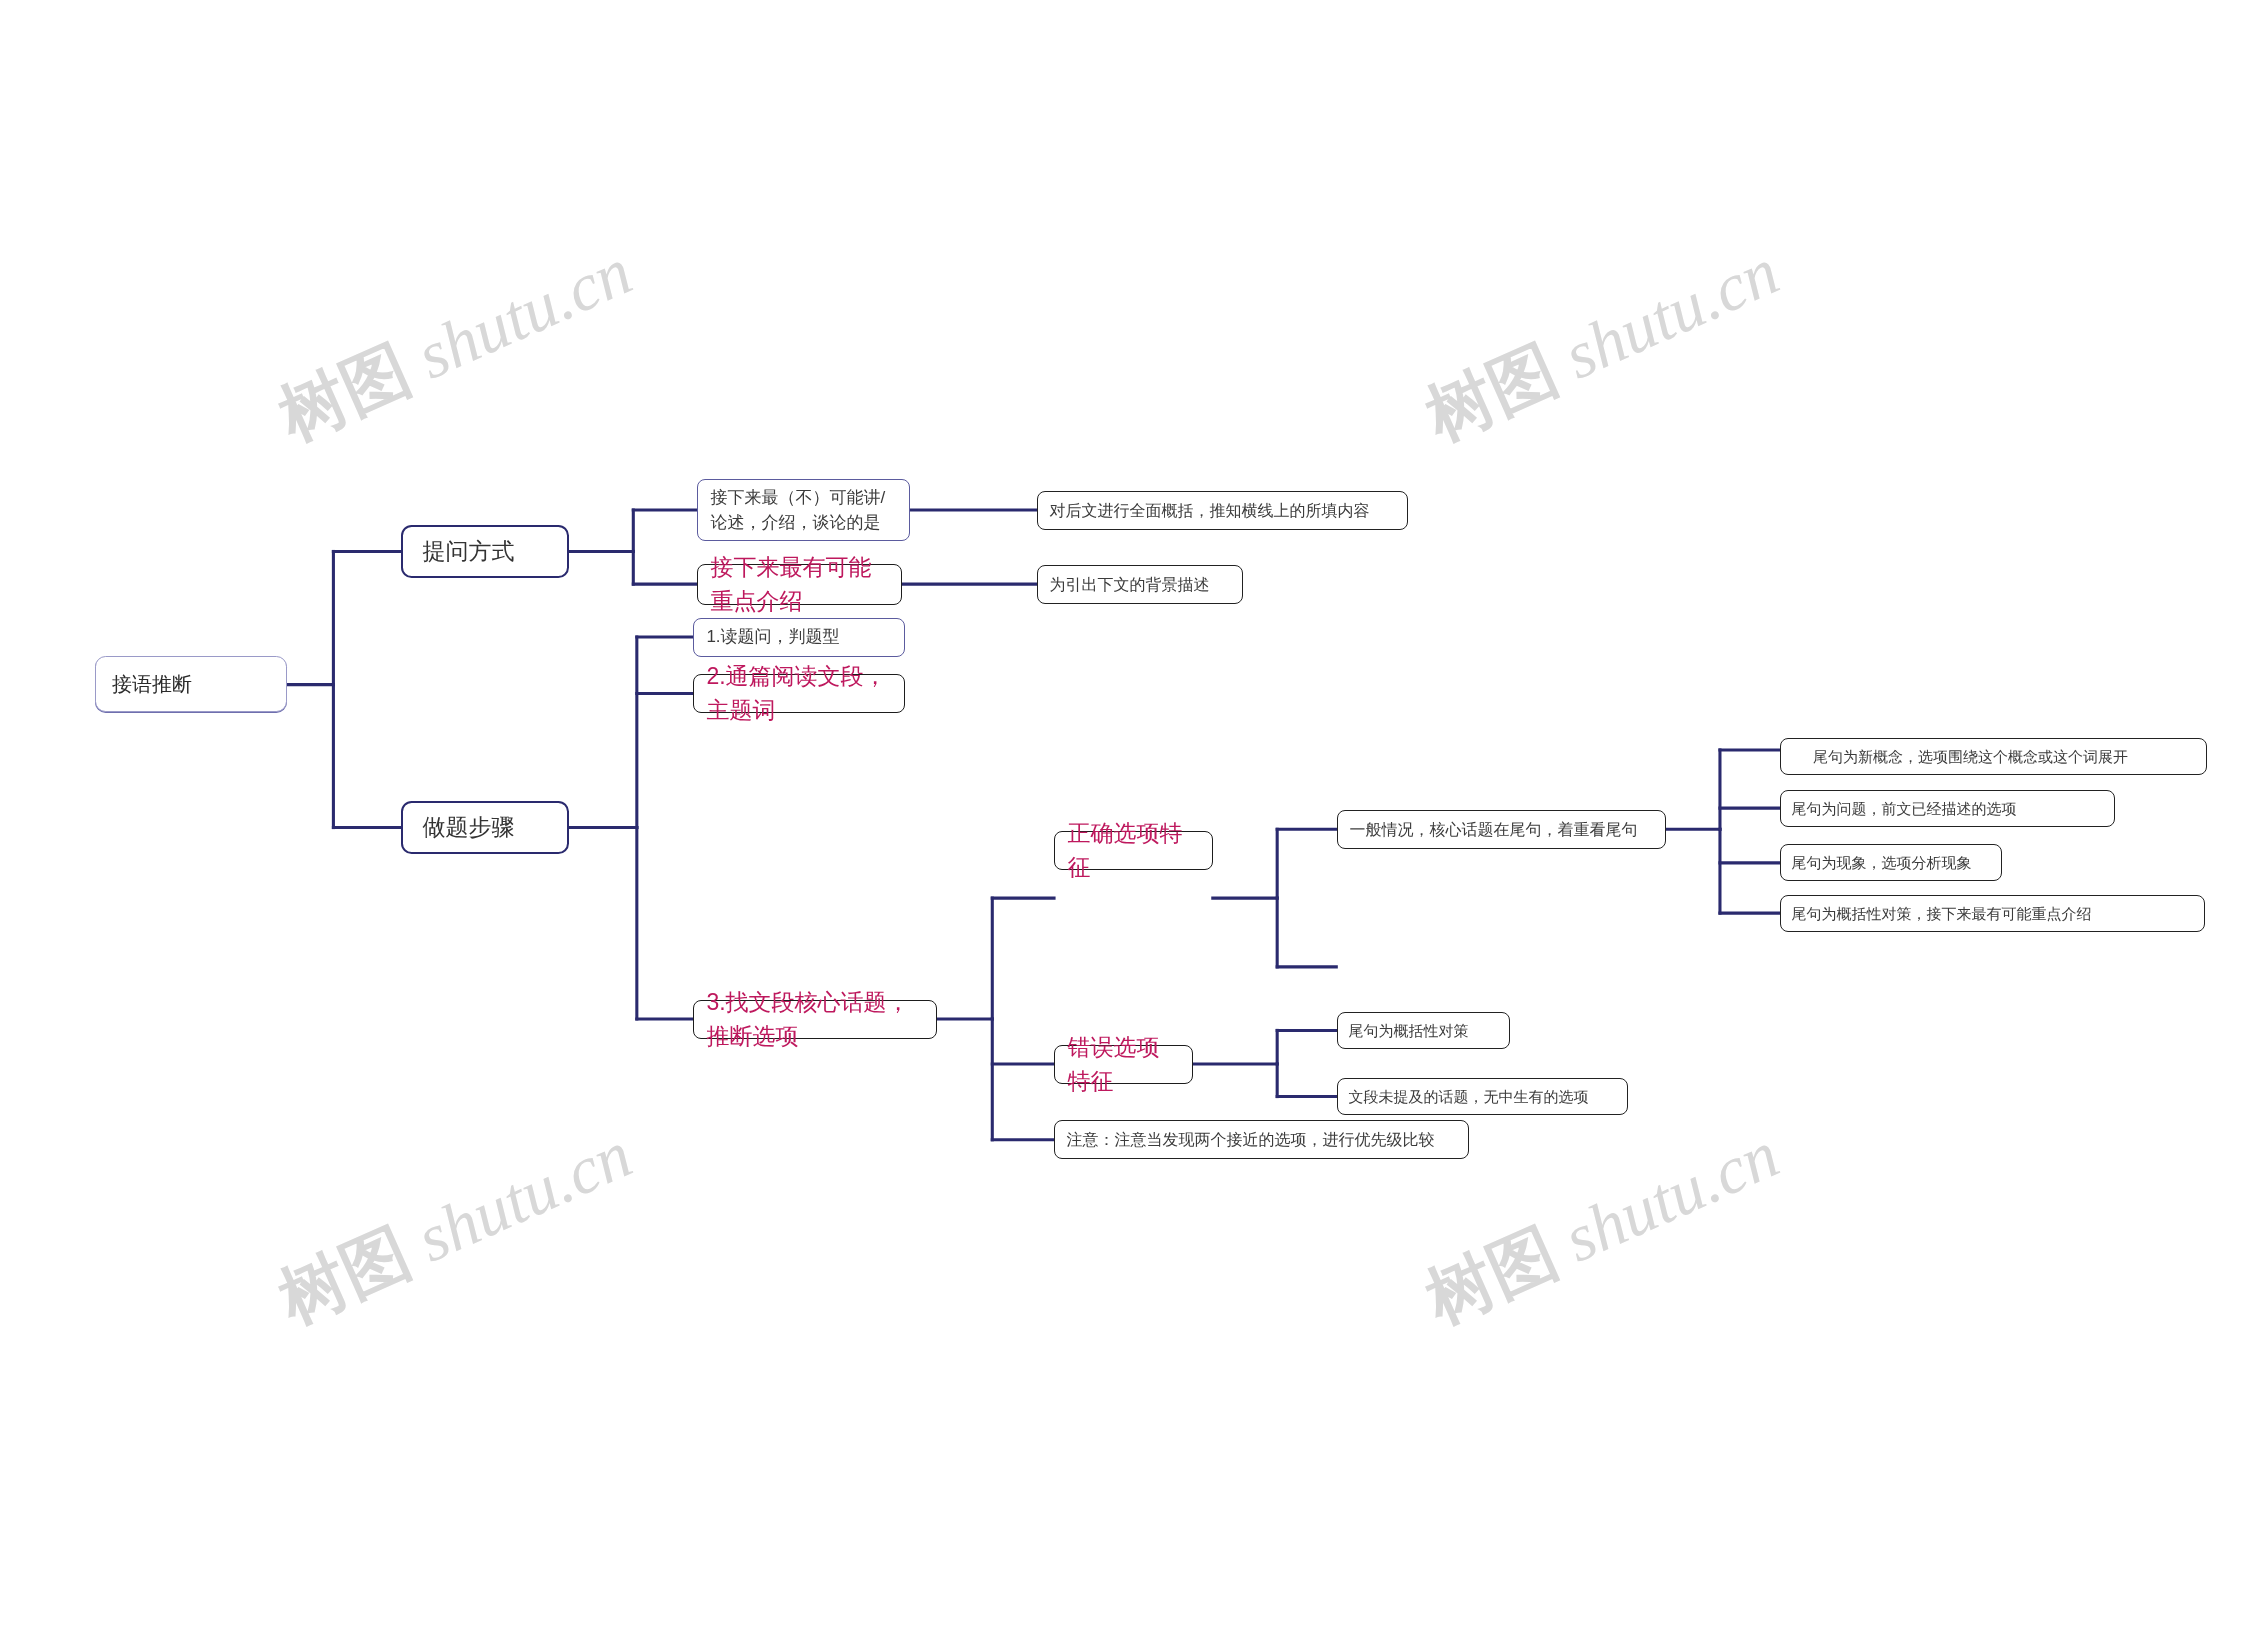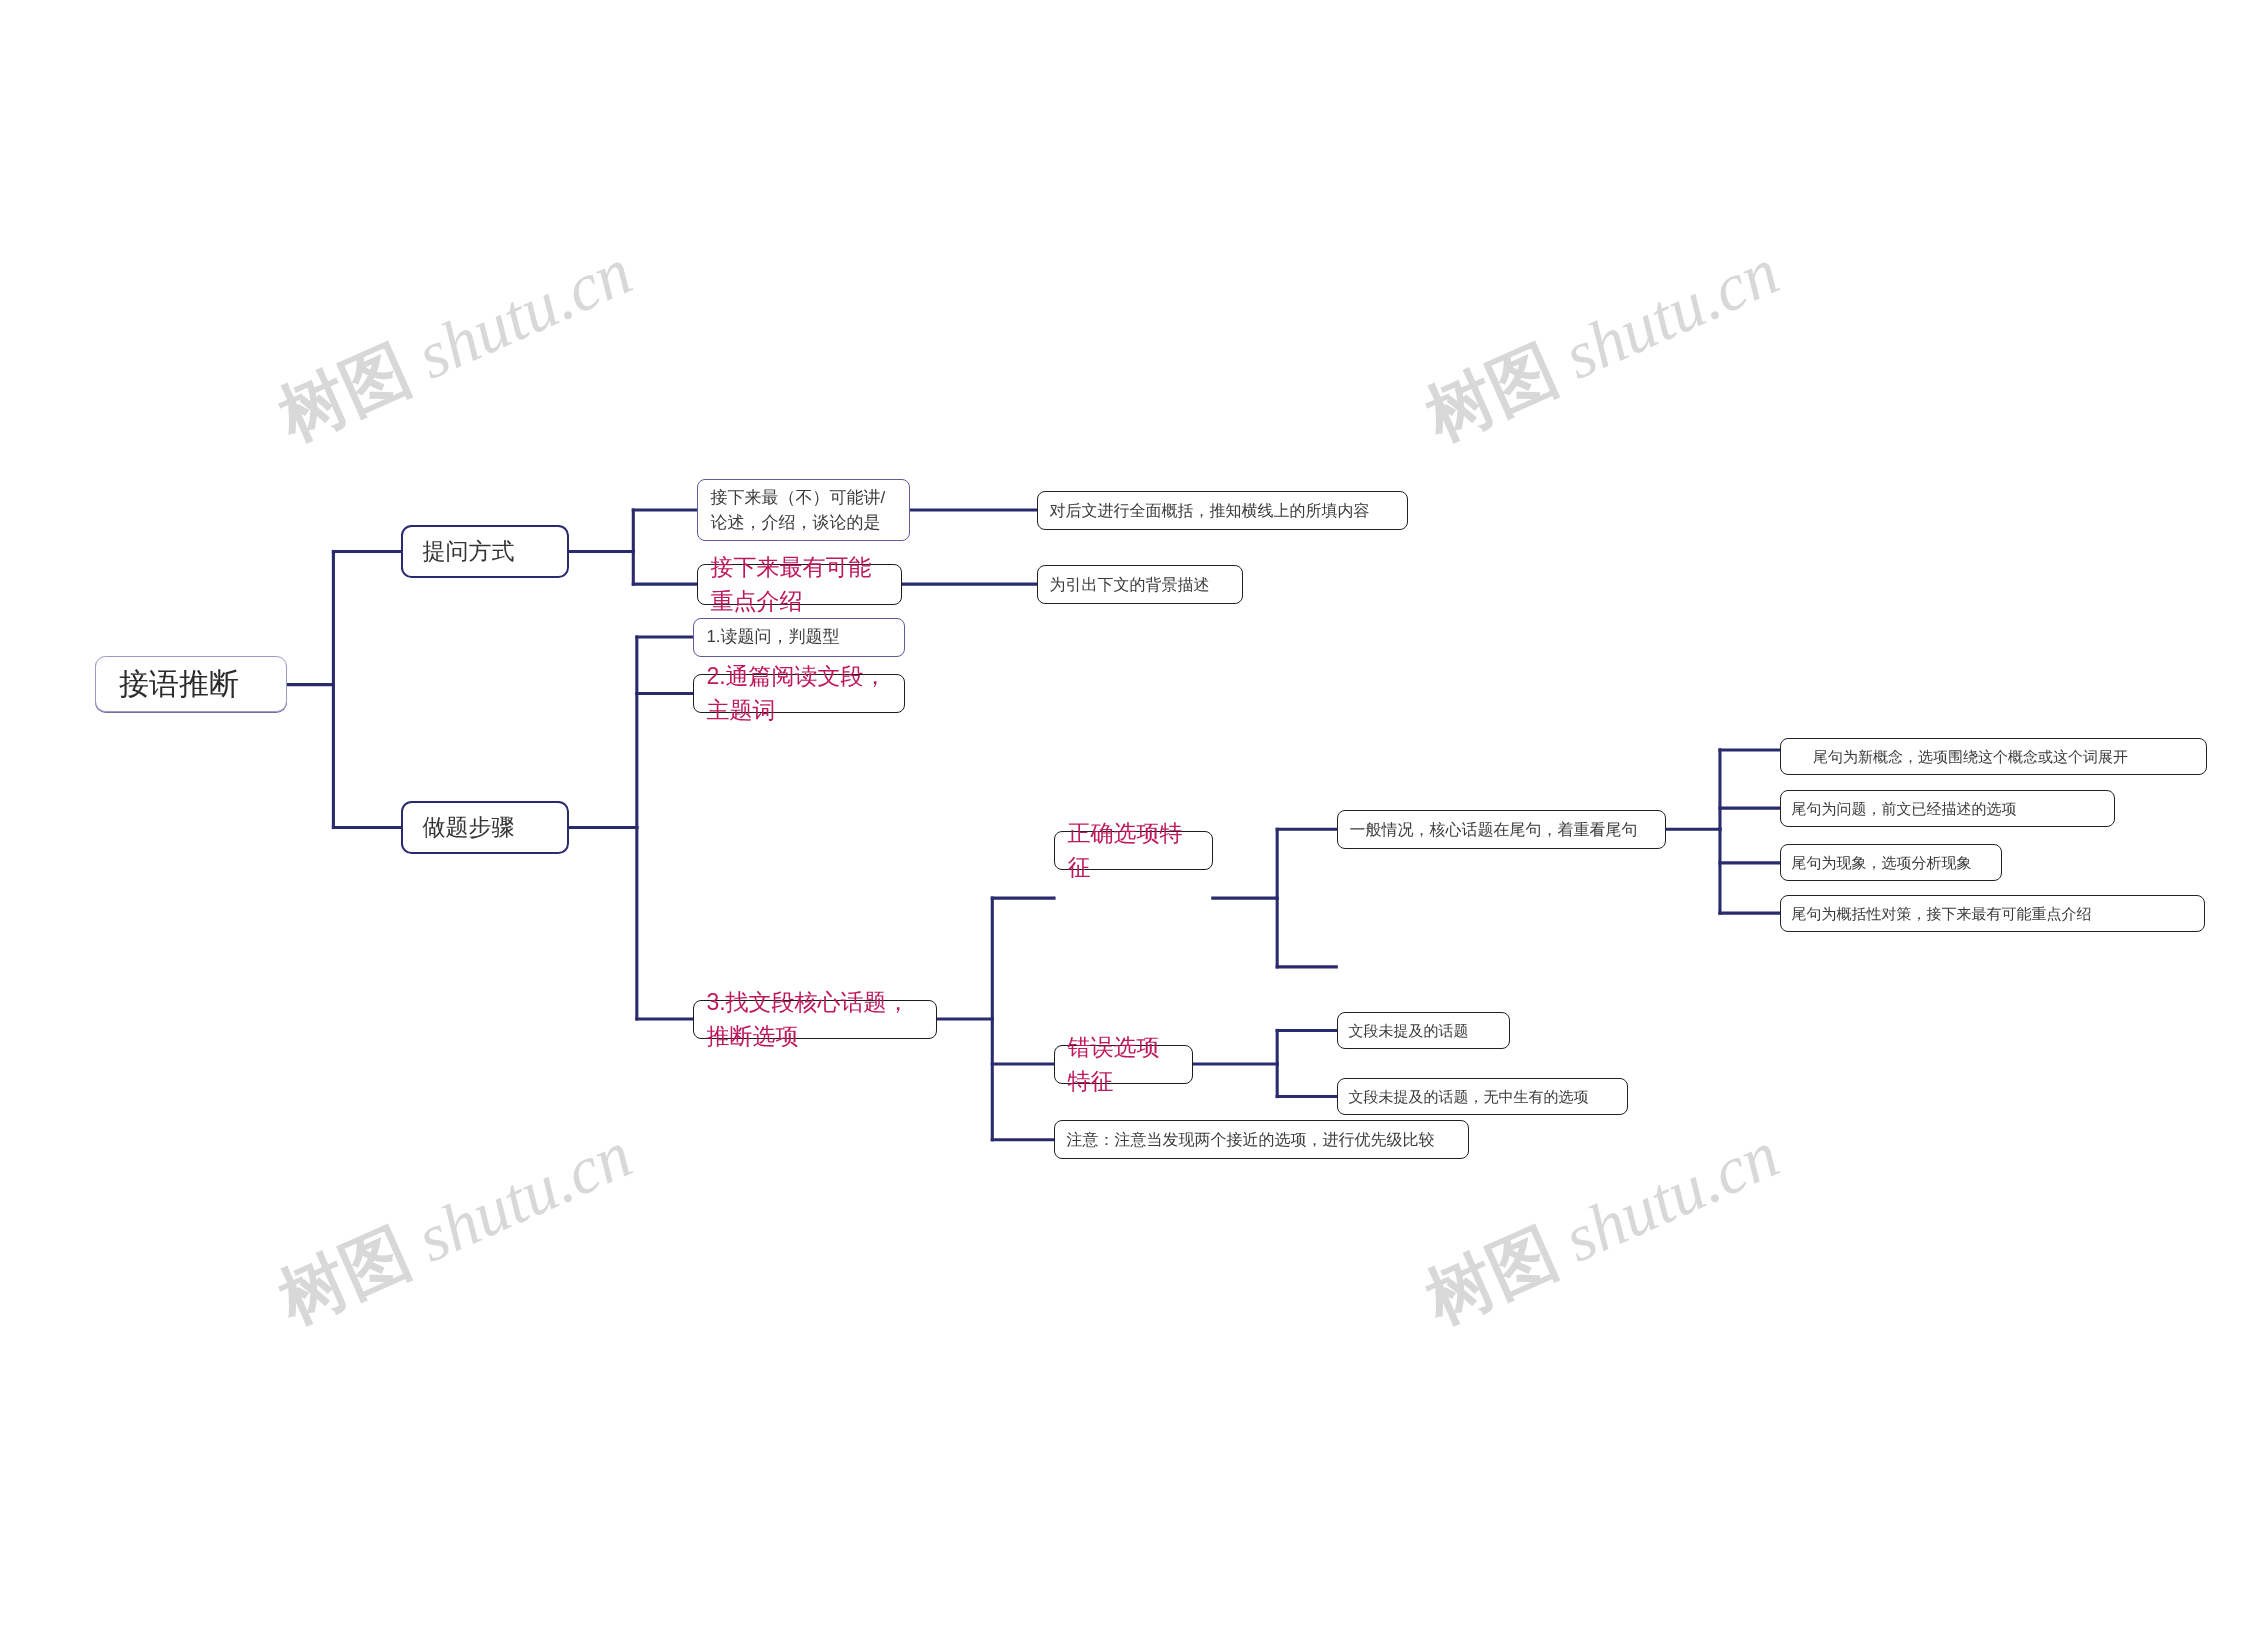--- a/index.html
+++ b/index.html
@@ -70,23 +70,23 @@
   }
   .node .txt {
     display: block;
     width: 100%;
   }
 
   
   .n-root {
     border: 1.8px solid #9a9ac8;
     border-radius: 10.6px;
-    font-size: 30px;
+    font-size: 20px;
     color: #2b2b2b;
-    padding: 0 23px;
+    padding: 0 16px;
     box-shadow: 0 0.9px 0 #6f6fae;
   }
   
   .n-l1 {
     border: 2.6px solid #2a2a6e;
     border-radius: 10.6px;
     font-size: 23px;
     padding: 0 19.4px;
     color: #333;
   }
@@ -272,21 +272,21 @@
 
   <div class="node n-leaf-sm" style="left:1780px; top:844px; width:222px; height:37px;">
     <span class="txt">尾句为现象，选项分析现象</span>
   </div>
 
   <div class="node n-leaf-sm" style="left:1780px; top:895px; width:425px; height:37px;">
     <span class="txt">尾句为概括性对策，接下来最有可能重点介绍</span>
   </div>
 
   <div class="node n-leaf-sm" style="left:1337px; top:1012px; width:173px; height:37px;">
-    <span class="txt">文段未提及的话题</span>
+    <span class="txt">尾句为概括性对策</span>
   </div>
 
   <div class="node n-leaf-sm" style="left:1337px; top:1078px; width:291px; height:37px;">
     <span class="txt">文段未提及的话题，无中生有的选项</span>
   </div>
 
 </div>
 
 
 </body></html>

